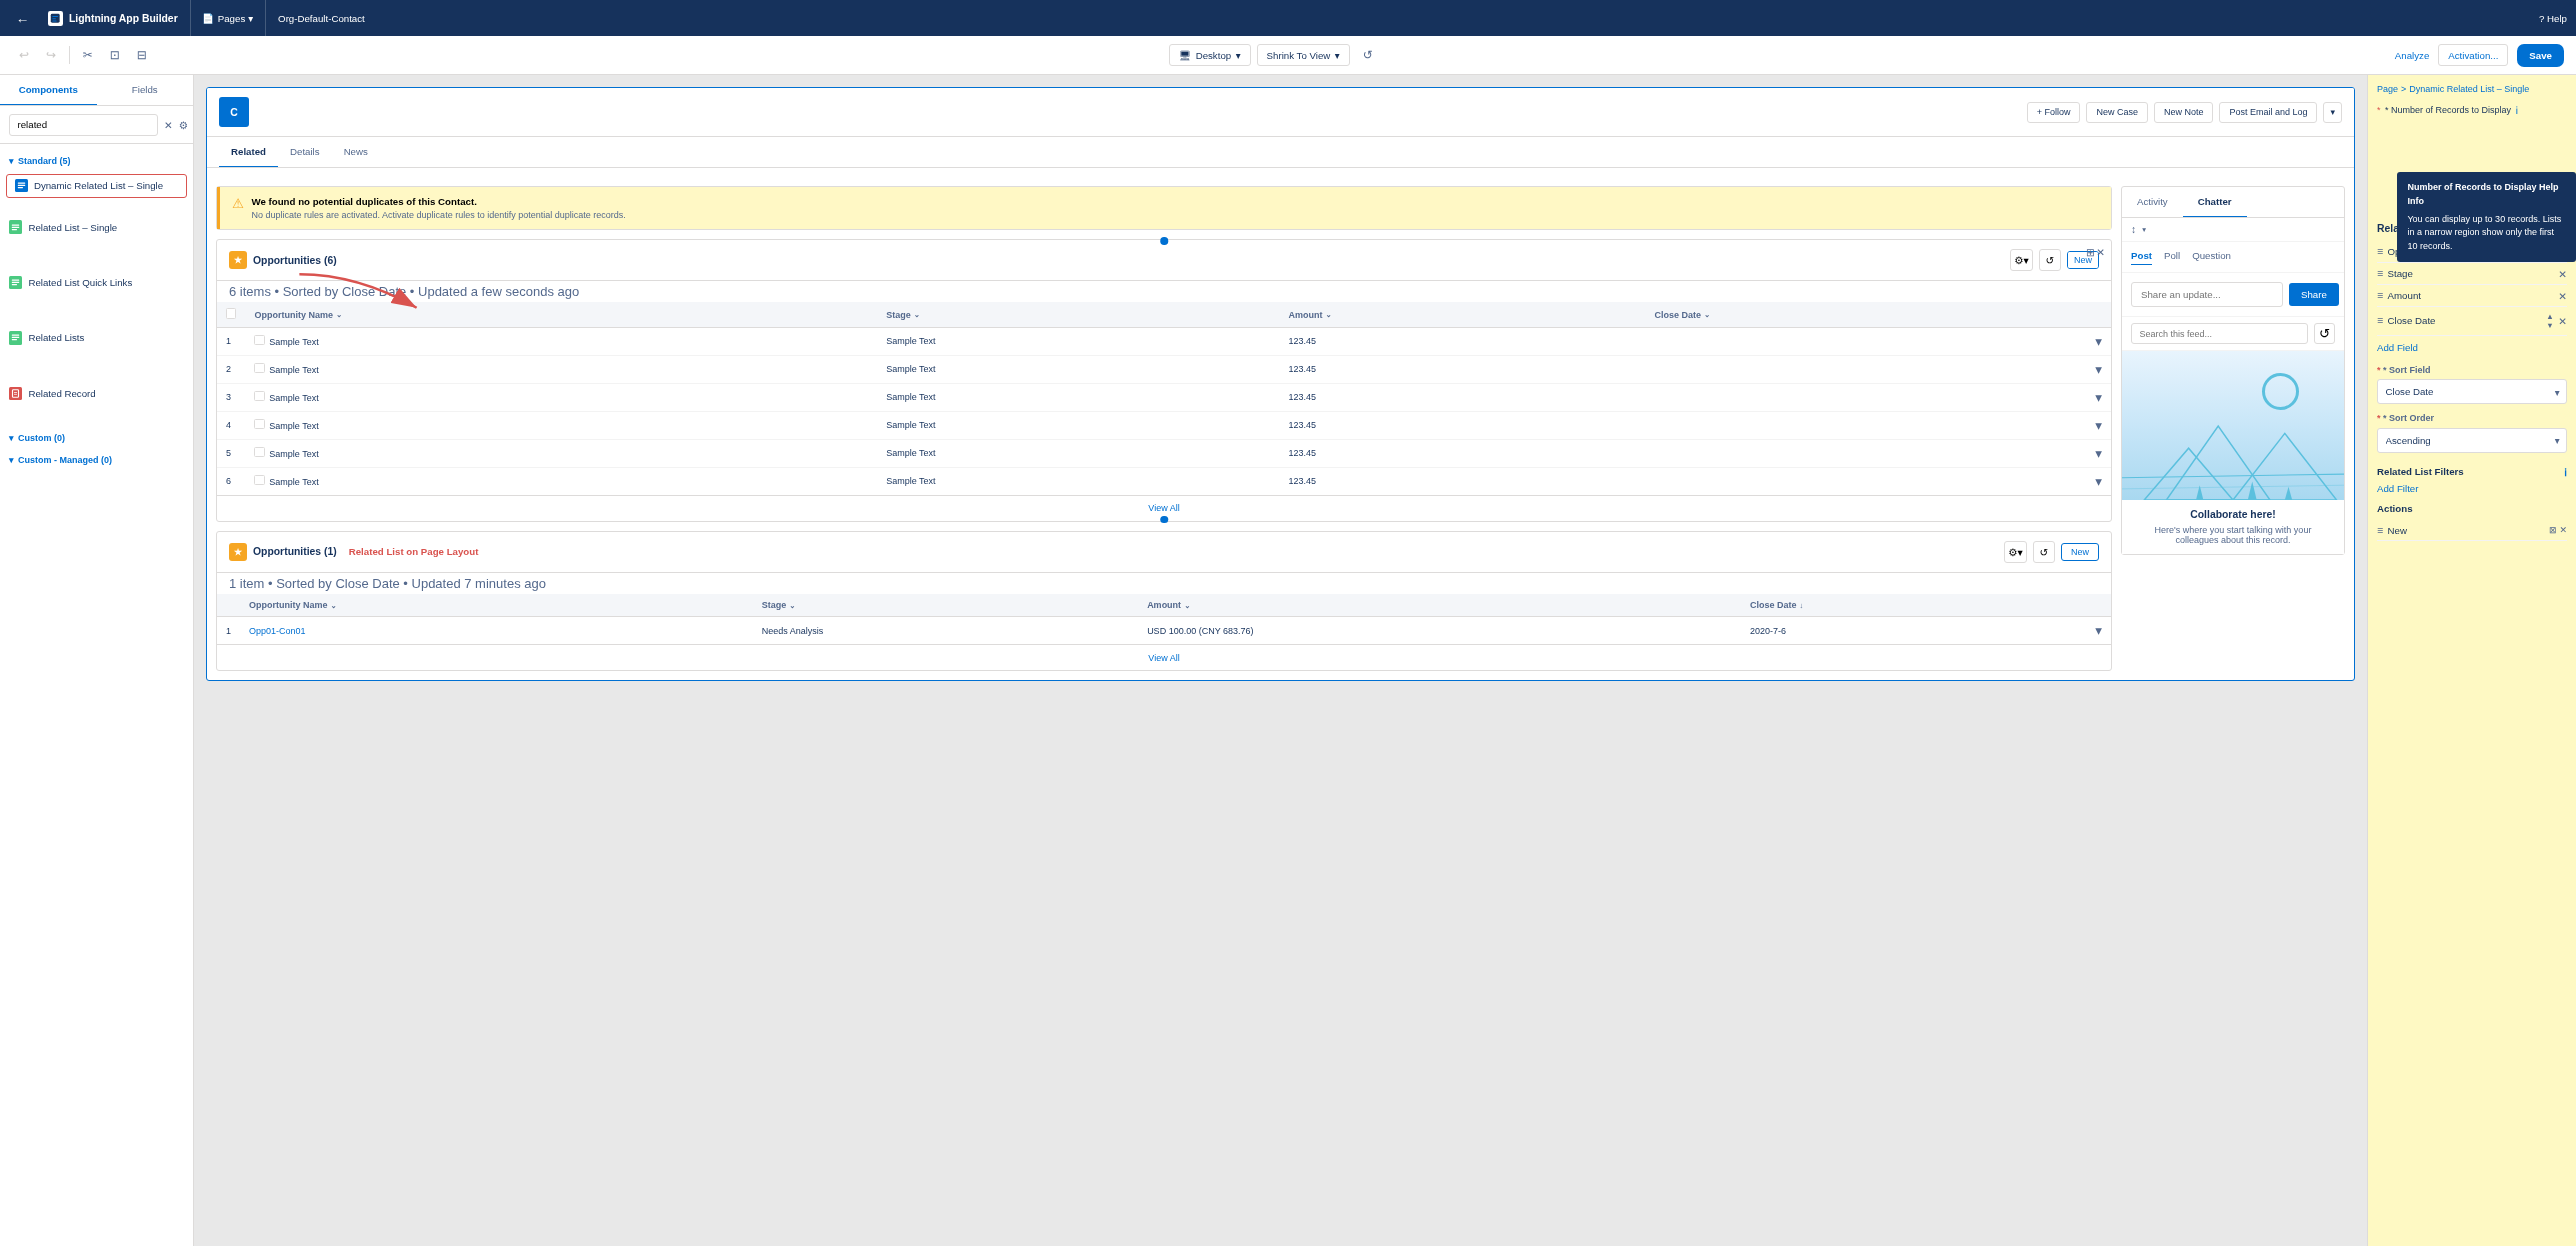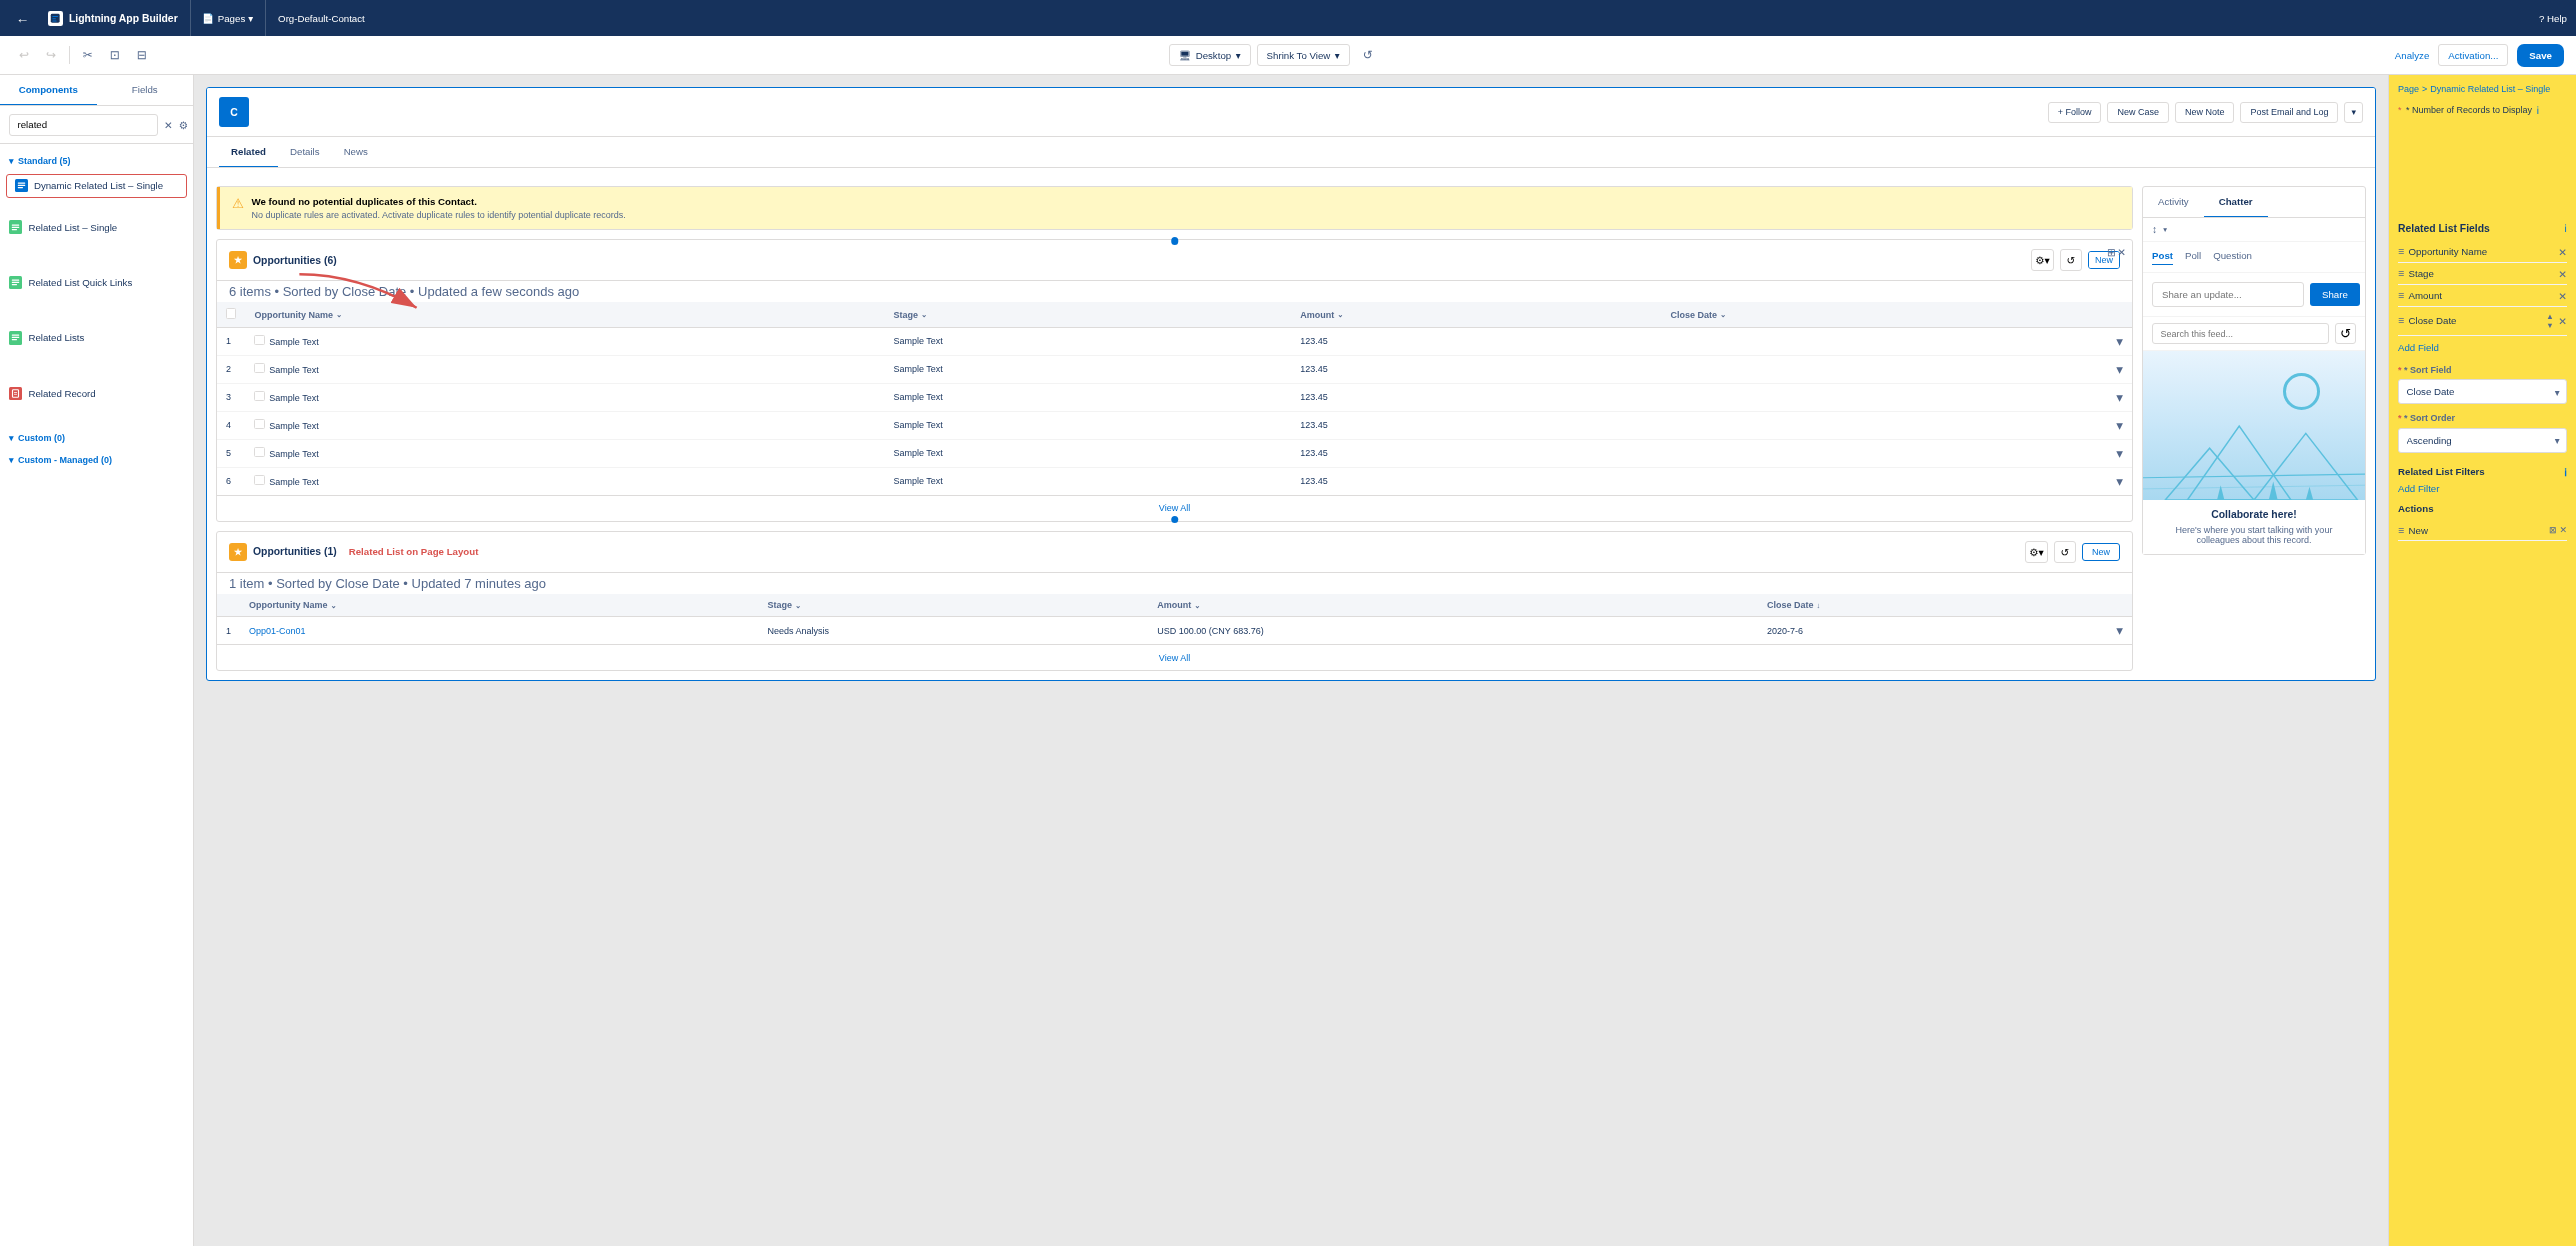--- a/index.html
+++ b/index.html
@@ -285,22 +285,22 @@
     }
     .chatter-collaborate h3 { font-size: 10.4px; font-weight: bold; color: #16325c; margin-bottom: 4.5px; }
     .chatter-collaborate p { font-size: 9px; color: #54698d; }
     .feed-actions { display: flex; align-items: center; gap: 6px; padding: 6px 9px; border-bottom: 0.7px solid #f3f3f3; }
     .feed-search { display: flex; align-items: center; gap: 6px; padding: 6px 9px; border-bottom: 0.7px solid #f3f3f3; }
     .feed-search input { flex: 1; border: 0.7px solid #dddbda; border-radius: 3px; padding: 4.5px 7.5px; font-size: 9px; outline: none; }
     .feed-refresh { background: transparent; border: 0.7px solid #dddbda; border-radius: 3px; width: 21px; height: 21px; display: flex; align-items: center; justify-content: center; cursor: pointer; }
 
     
     .right-panel {
-      width: 188px;
-      background: #fde047;
+      width: 209px;
+      background: #fef9c3;
       border-left: 0.7px solid #dddbda;
       padding: 9px;
       overflow-y: auto;
       flex-shrink: 0;
       position: relative;
     }
     .right-breadcrumb { font-size: 9px; color: #0070d2; margin-bottom: 9px; display: flex; align-items: center; gap: 3px; }
     .right-section-title { font-size: 10.4px; font-weight: bold; color: #16325c; margin-bottom: 9px; margin-top: 9px; }
     .right-field-row {
       display: flex; align-items: center; gap: 4.5px;
@@ -785,20 +785,24 @@
       <span>&gt;</span>
       <span>Dynamic Related List – Single</span>
     </div>
 
     <div class="num-records-row">
       <span style="color:#d9534f;font-size:9px;">*</span>
       <span style="font-size:9px;color:#16325c;">* Number of Records to Display</span>
       <span class="info-icon">ℹ</span>
     </div>
 
+    <div class="tooltip-popup">
+      <div class="tooltip-title">Number of Records to Display Help Info</div>
+      <div>You can display up to 30 records. Lists in a narrow region show only the first 10 records.</div>
+    </div>
 
     <div style="margin-top:104px;">
       <div style="display:flex;align-items:center;justify-content:space-between;margin-bottom:6px;">
         <span class="right-section-title" style="margin:0;">Related List Fields</span>
         <span class="info-icon">ℹ</span>
       </div>
 
       
       <div class="right-field-row">
         <span class="field-drag">≡</span>

